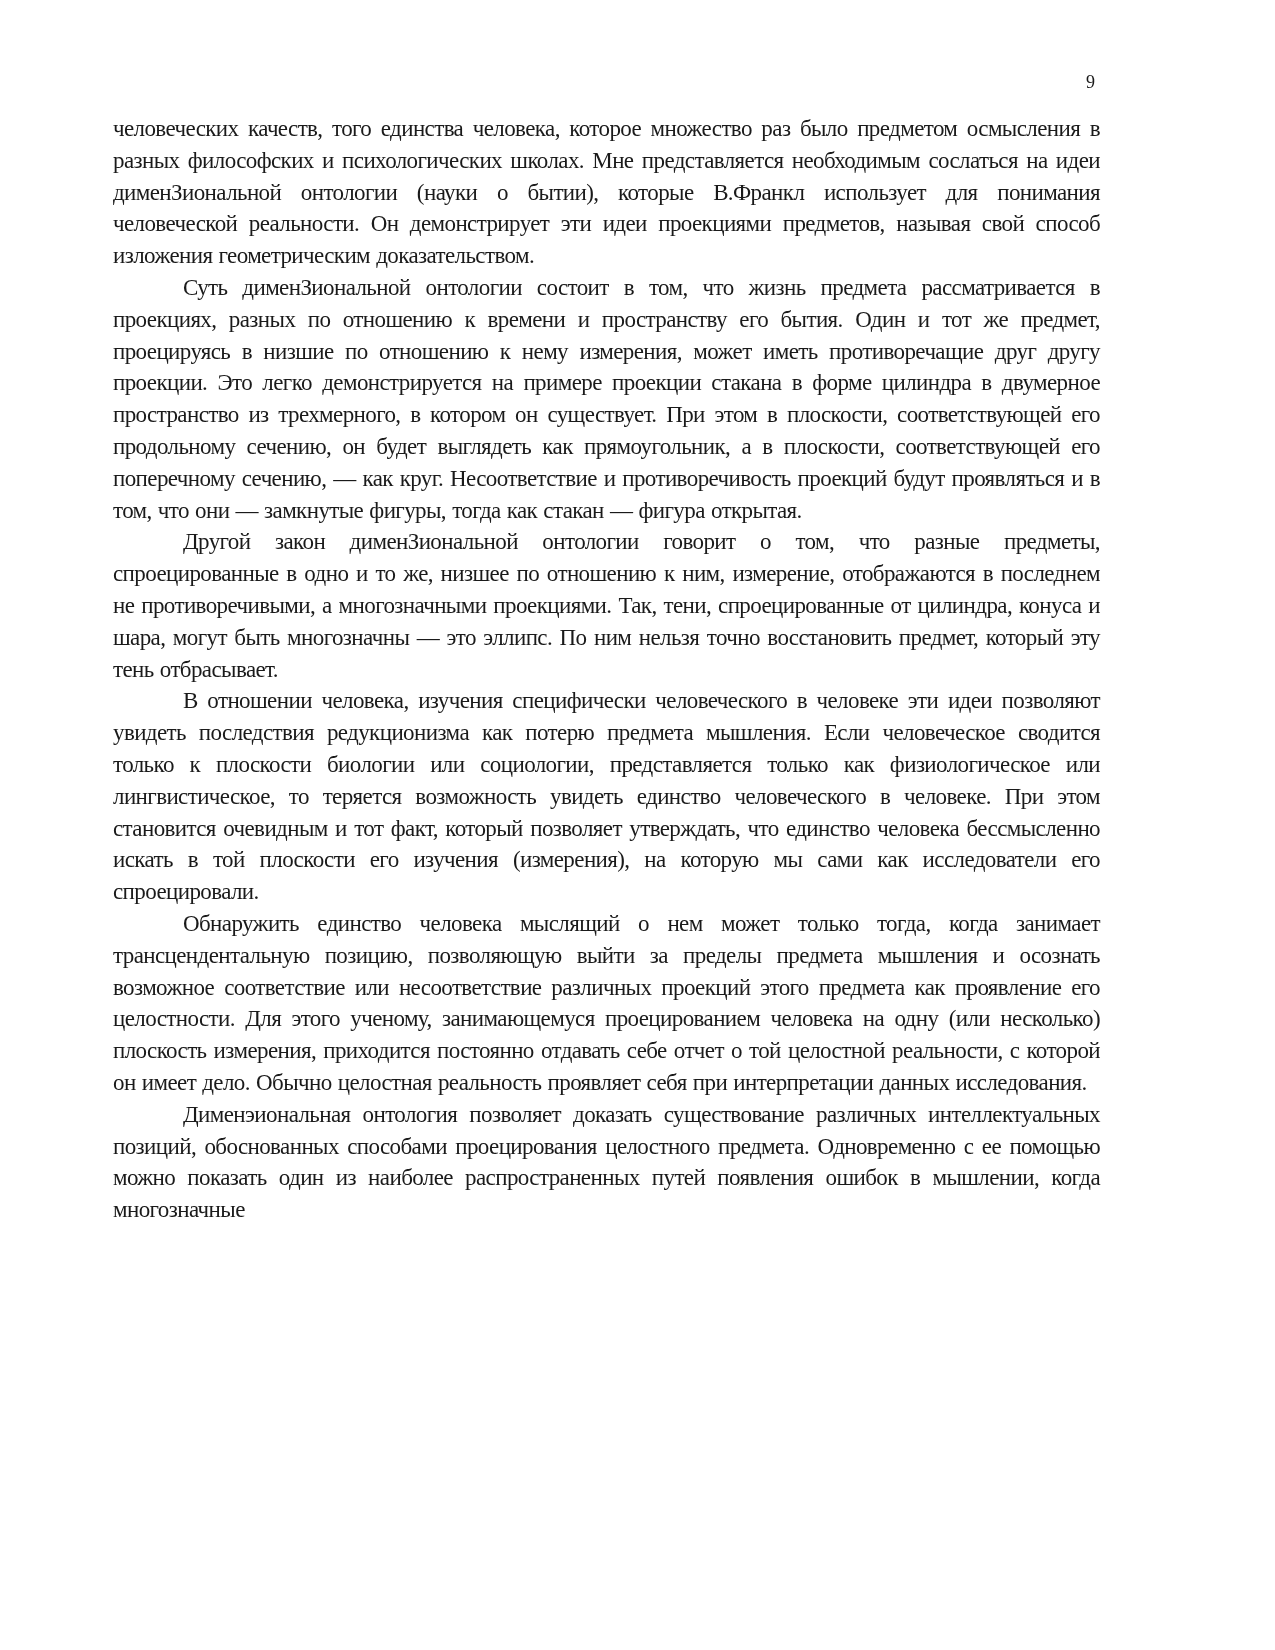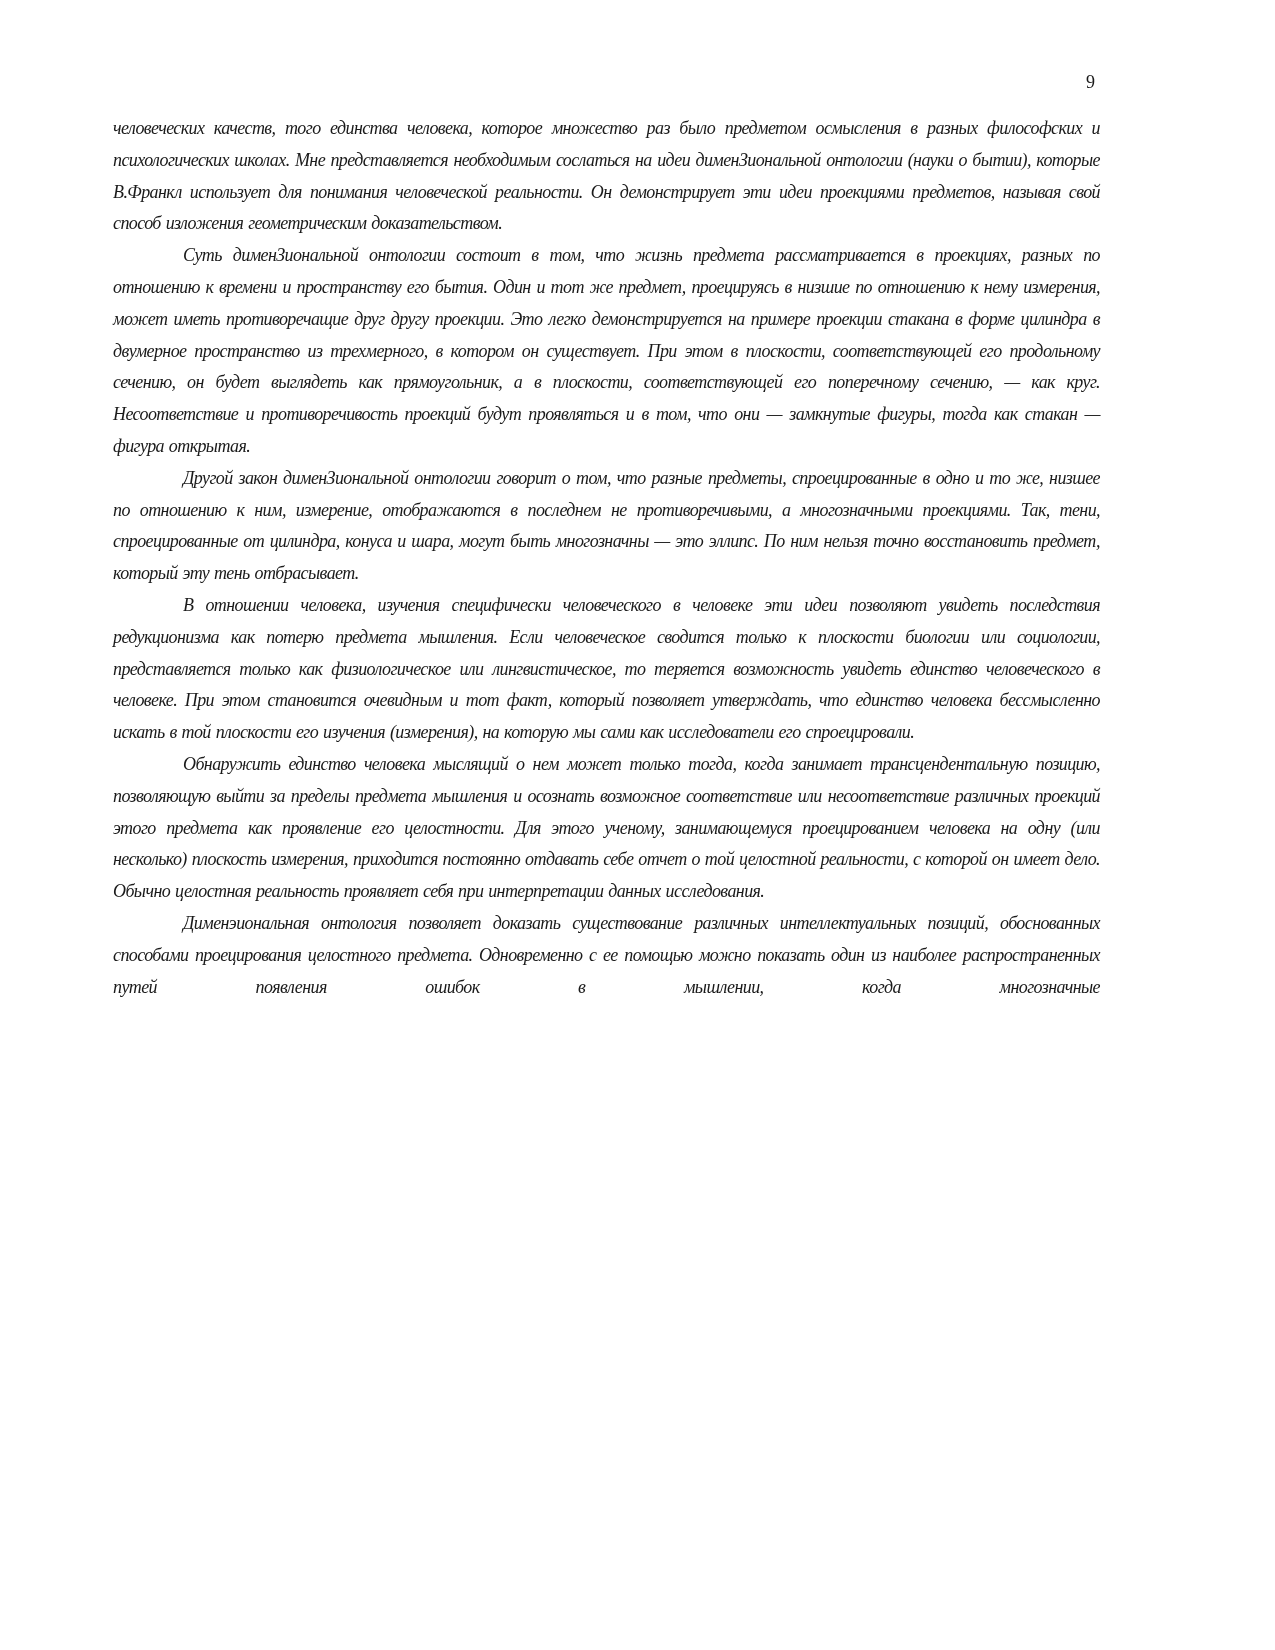--- a/index.html
+++ b/index.html
@@ -20,26 +20,25 @@
       top: 70px;
       left: 1086px;
       font-size: 18px;
       line-height: 24px;
     }
     .page-body {
       position: absolute;
       top: 113px;
       left: 113px;
       width: 987px;
-      font-size: 18px;
+      font-size: 23px;
       line-height: 31.8px;
       text-align: justify;
       letter-spacing: -0.6px;
       word-spacing: 1px;
-      font-style: italic;
     }
     .para {
       margin: 0;
       text-indent: 70px;
     }
     .para.first {
       text-indent: 0;
     }
     .para.last {
       text-align-last: justify;

